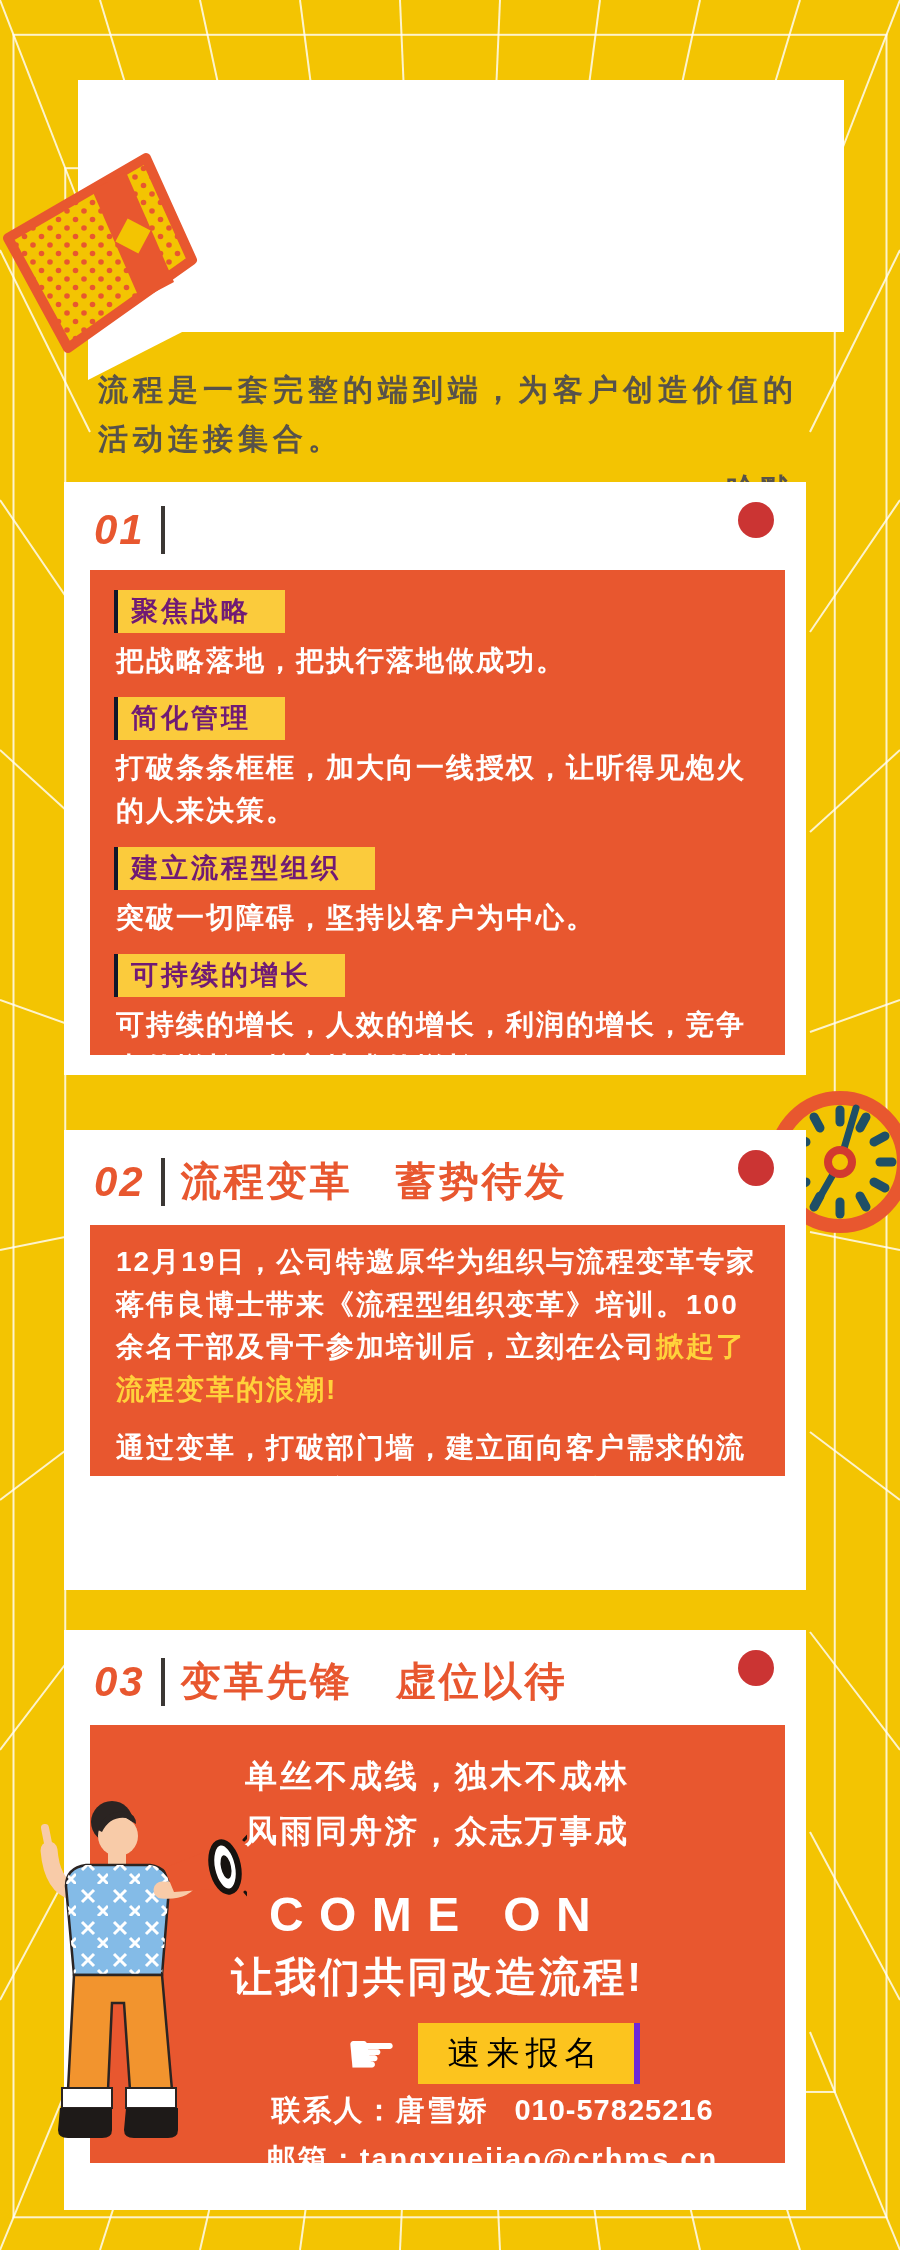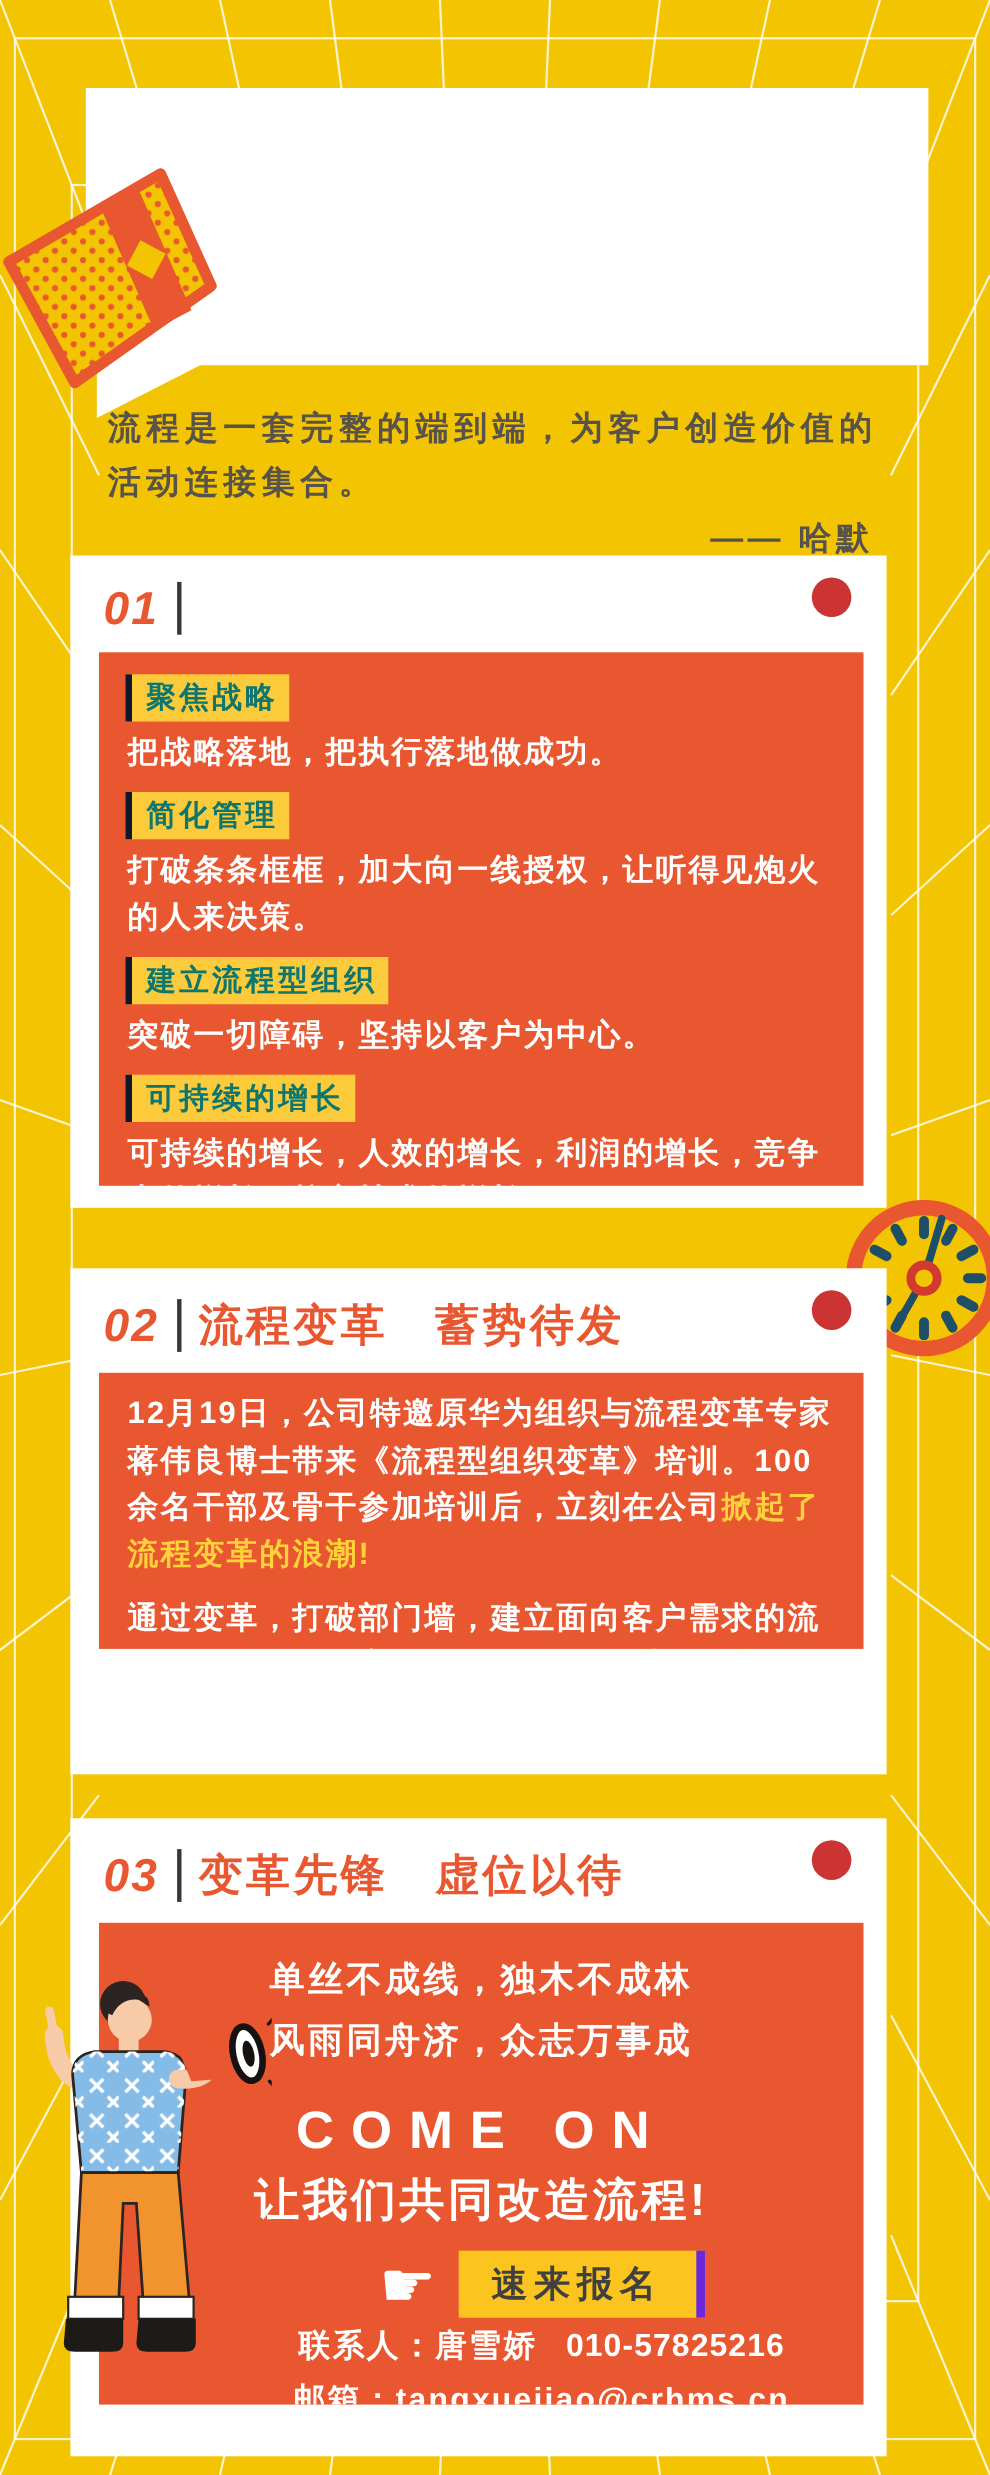--- a/index.html
+++ b/index.html
@@ -25,51 +25,51 @@
   .header-subtitle{
     font-size:60px;font-weight:800;color:#FFFFFF;letter-spacing:12px;line-height:1.1;
     text-shadow:3px 4px 0 rgba(160,55,20,.35);
   }
   .megaphone{position:absolute;left:-6px;top:138px;z-index:3;}
   
   .quote{position:absolute;left:98px;top:366px;width:706px;z-index:2;color:#57524A;}
   .quote-text{font-size:30px;font-weight:800;letter-spacing:5px;line-height:1.62;margin:0;}
   .quote-author{font-size:30px;font-weight:800;letter-spacing:4px;text-align:right;margin:6px 10px 0 0;}
   
-  .card{position:absolute;left:64px;width:742px;background:#FFFFFF;z-index:2;margin-top:23px;}
+  .card{position:absolute;left:64px;width:742px;background:#FFFFFF;z-index:2;}
   .card1{top:482px;height:593px;}
   .card2{top:1130px;height:460px;}
   .card3{top:1630px;height:580px;}
   .card-head{display:flex;align-items:center;gap:16px;padding:24px 40px 0 30px;position:relative;}
   .card-num{font-size:42px;font-weight:800;font-style:italic;color:#E8572F;letter-spacing:2px;}
   .card-bar{width:4px;height:48px;background:#3B3734;flex:0 0 auto;}
   .card-title{font-size:40px;font-weight:800;color:#E8572F;letter-spacing:3px;white-space:nowrap;}
   .red-dot{position:absolute;top:20px;right:32px;width:36px;height:36px;border-radius:50%;background:#CB3433;}
   .inner{background:#E8572F;margin:16px 21px 0 26px;overflow:hidden;}
   .inner1{height:485px;padding:16px 24px 10px 24px;}
   .inner2{height:251px;padding:16px 26px 10px 26px;}
   .inner3{height:438px;padding:24px 24px 12px 24px;text-align:center;}
   
   .item-label{
-    display:inline-block;background:#FBCB3C;color:#0f766e;border-left:6px solid #0f172a;
-    font-size:27px;font-weight:800;letter-spacing:3px;line-height:1;padding:8px 10px 8px 13px;margin:4px 0 4px 0;
+    display:inline-block;background:#FBCB3C;color:#701a75;border-left:4px solid #0f172a;
+    font-size:27px;font-weight:800;letter-spacing:3px;line-height:1;padding:8px 34px 8px 13px;margin:4px 0 4px 0;
   }
   .item-body{color:#FFFFFF;font-size:28px;font-weight:700;letter-spacing:2px;line-height:1.56;margin:2px 2px 10px 2px;}
   
   .para{color:#FFFFFF;font-size:28px;font-weight:700;letter-spacing:2px;line-height:1.52;margin:0 0 16px 0;}
   .hl{color:#FFD23B;}
   
   .motto{color:#FFFFFF;font-size:32px;font-weight:800;letter-spacing:3px;line-height:1.72;margin:0;}
   .come-on{color:#ffffff;font-size:48px;font-weight:800;letter-spacing:.32em;margin:28px 0 8px 0;}
   .cta{color:#ffffff;font-size:41px;font-weight:800;letter-spacing:3px;margin:0 0 18px 0;}
   .signup-row{display:flex;align-items:center;justify-content:center;gap:20px;margin-left:110px;}
   .hand-icon{font-family:"DejaVu Sans",sans-serif;color:#FFFFFF;font-size:58px;line-height:1;}
   .signup-btn{
-    background:#FCC41E;color:#404040;font-size:33px;font-weight:700;letter-spacing:6px;
-    padding:8px 30px;border:none;border-right:8px solid #6d28d9;cursor:pointer;
+    background:#FCC41E;color:#000000;font-size:33px;font-weight:400;letter-spacing:6px;
+    padding:8px 30px;border:none;border-right:6px solid #6d28d9;cursor:pointer;
     font-family:"Liberation Sans","DejaVu Sans",sans-serif;
   }
   .contact{color:#FFFFFF;font-size:29px;font-weight:800;letter-spacing:2px;line-height:1.55;margin:4px 0 0 110px;}
   .contact:first-of-type{margin-top:14px;}
   .contact .phone{margin-left:26px;letter-spacing:1px;}
   .clock{position:absolute;left:752px;top:1078px;z-index:1;}
   .person{position:absolute;left:12px;top:1788px;z-index:3;}
 </style>
 </head>
 <body>

